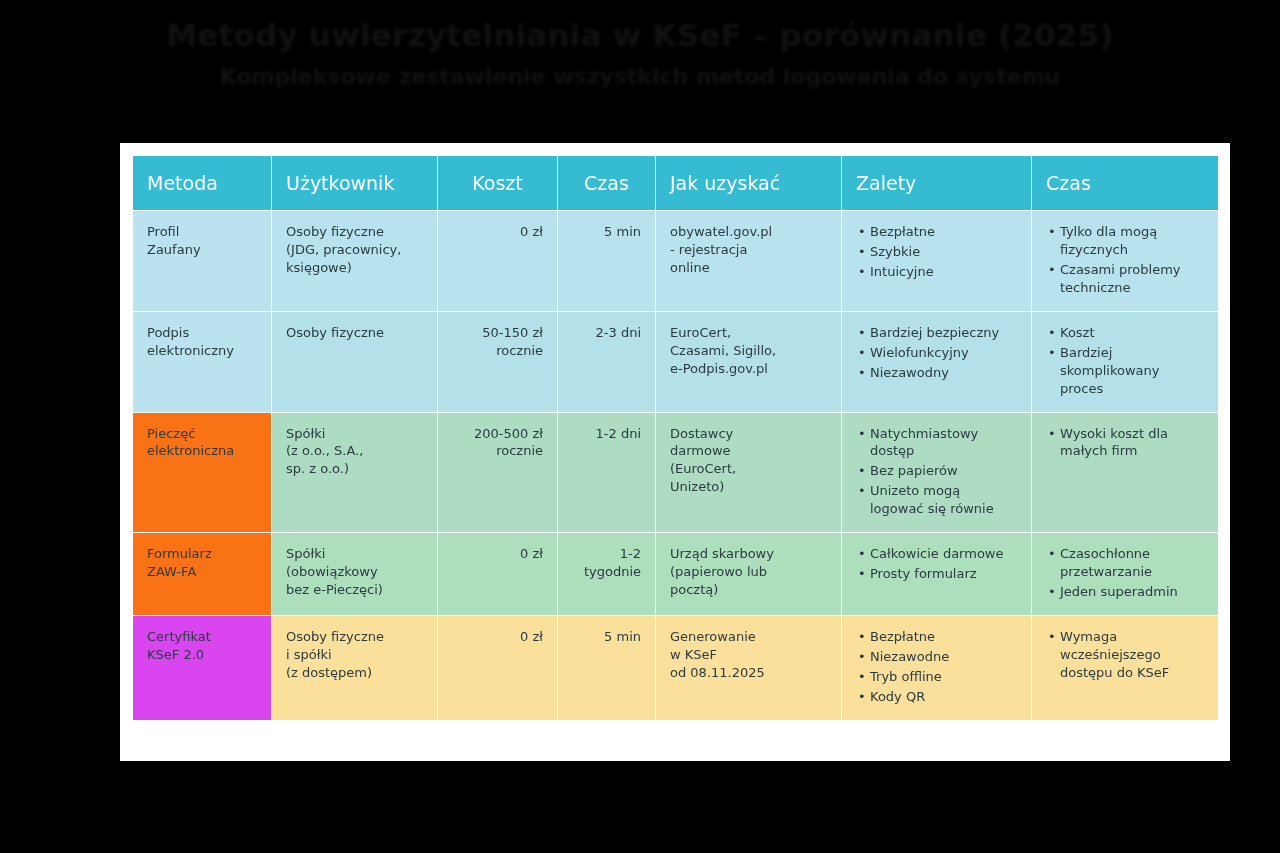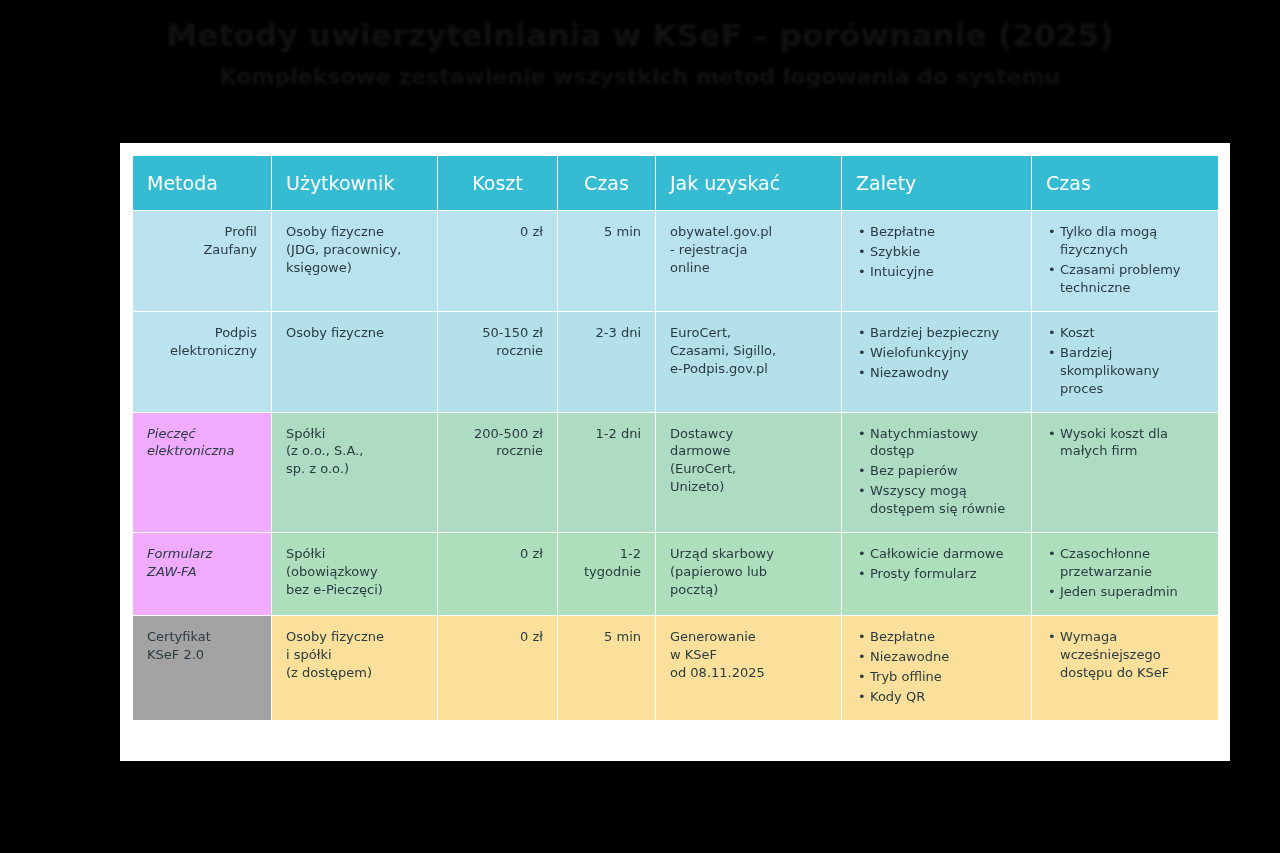--- a/index.html
+++ b/index.html
@@ -98,24 +98,24 @@
 
   
   .tint-blue1 td { background: #b9e2ef; }
   .tint-blue2 td { background: #b4e0ea; margin-top: 12px; }
   .tint-green1 td { background: #aedcc2; }
   .tint-green2 td { background: #aedfbc; }
   .tint-yellow td { background: #fae09a; }
 
   
   .tint-blue1 td:nth-child(1),
-  .tint-blue2 td:nth-child(1) { background: #bae3ef; text-align: right; }
+  .tint-blue2 td:nth-child(1) { background: #bae3ef; }
   .tint-green1 td:nth-child(1),
-  .tint-green2 td:nth-child(1) { background: #f0abfc; font-style: italic; }
-  .tint-yellow td:nth-child(1) { background: #a3a3a3; }
+  .tint-green2 td:nth-child(1) { background: #f97316; }
+  .tint-yellow td:nth-child(1) { background: #d946ef; }
 
   ul.bullets {
     margin: 0;
     padding: 0 0 0 14px;
     list-style: none;
   }
   ul.bullets li {
     position: relative;
     margin: 0 0 2px 0;
     line-height: 1.38;
@@ -251,21 +251,21 @@
             <td>
               <span class="cell-line">Dostawcy</span>
               <span class="cell-line">darmowe</span>
               <span class="cell-line">(EuroCert,</span>
               <span class="cell-line">Unizeto)</span>
             </td>
             <td>
               <ul class="bullets">
                 <li>Natychmiastowy dostęp</li>
                 <li>Bez papierów</li>
-                <li>Wszyscy mogą dostępem się równie</li>
+                <li>Unizeto mogą logować się równie</li>
               </ul>
             </td>
             <td>
               <ul class="bullets">
                 <li>Wysoki koszt dla małych firm</li>
               </ul>
             </td>
           </tr>
           <tr class="tint-green2">
             <td>

